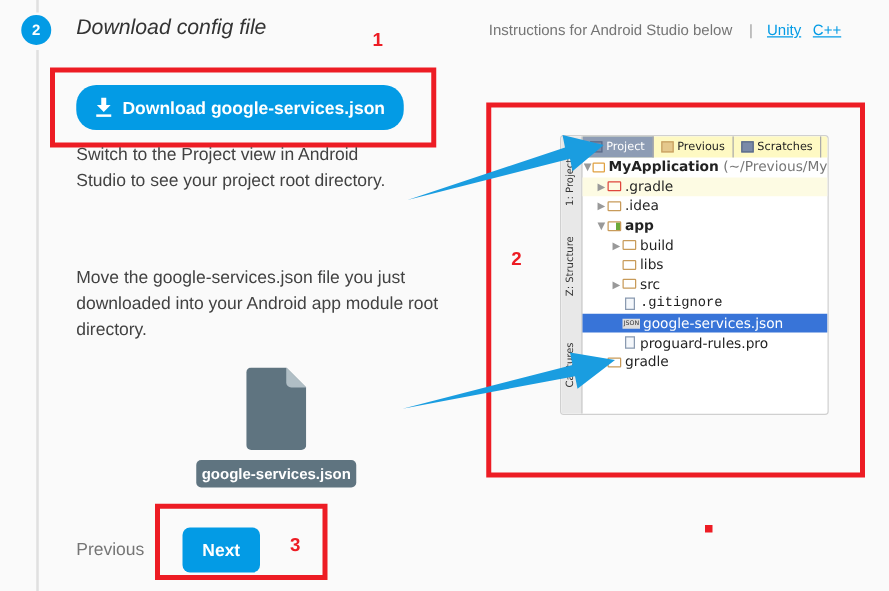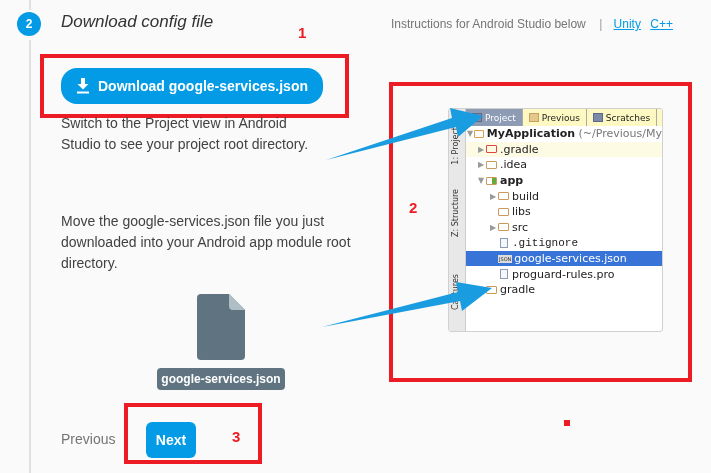--- a/index.html
+++ b/index.html
@@ -11,21 +11,21 @@
   .instructions{position:absolute;left:376px;top:17px;font-size:12px;color:#757575;white-space:nowrap;margin-left:15px;}
   .instructions .sep{margin:0 8px 0 10px;color:#9e9e9e;}
   .instructions a{color:#039be5;text-decoration:underline;margin-right:6px;}
   .red-box{position:absolute;border:4px solid #ed1c24;box-sizing:border-box;}
   .red-label{position:absolute;color:#ed1c24;font-weight:bold;font-size:15px;}
   .dl-btn{position:absolute;left:61px;top:68px;width:262px;height:36px;background:#039be5;border-radius:16px;color:#fff;font-weight:bold;font-size:14px;display:flex;align-items:center;justify-content:center;gap:8px;}
   .para{position:absolute;left:61px;font-size:14px;line-height:21px;color:#424242;}
   .file-icon{position:absolute;left:197px;top:294px;width:48px;height:66px;}
   .file-chip{position:absolute;left:157px;top:368px;width:128px;height:22px;border-radius:4px;background:#5f7480;color:#fff;font-size:12px;font-weight:bold;display:flex;align-items:center;justify-content:center;}
   .prev{position:absolute;left:61px;top:431px;font-size:14px;color:#757575;}
-  .next-btn{position:absolute;left:146px;top:422px;width:50px;height:36px;background:#039be5;border-radius:6px;color:#fff;font-weight:bold;font-size:14px;display:flex;align-items:center;justify-content:center;}
+  .next-btn{position:absolute;left:146px;top:422px;width:62px;height:36px;background:#039be5;border-radius:6px;color:#fff;font-weight:bold;font-size:14px;display:flex;align-items:center;justify-content:center;}
   .red-dot{position:absolute;left:564px;top:420px;width:6px;height:6px;background:#ed1c24;}
   
   .ide{position:absolute;left:448px;top:108px;width:213px;height:222px;background:#fff;border:1px solid #d0d0d0;border-radius:3px;overflow:hidden;font-family:"DejaVu Sans",sans-serif;font-size:11px;color:#222;}
   .ide-side{position:absolute;left:0;top:0;width:16px;height:100%;background:#e8e8e8;border-right:1px solid #ccc;}
   .ide-side .vt{position:absolute;left:2px;font-size:8px;color:#333;writing-mode:vertical-rl;transform:rotate(180deg);white-space:nowrap;}
   .ide-tabs{position:absolute;left:17px;top:0;right:0;height:17px;background:#fef9c3;display:flex;font-size:9px;}
   .ide-tab{padding:2px 6px;border-right:1px solid #aaa;display:flex;align-items:center;gap:3px;white-space:nowrap;}
   .ide-tab.active{background:#8d9cb4;color:#fff;}
   .tab-ico{display:inline-block;width:8px;height:7px;background:#7a8aa8;border:1px solid #5a6a88;}
   .ide-tree{position:absolute;left:17px;top:17px;right:0;}

